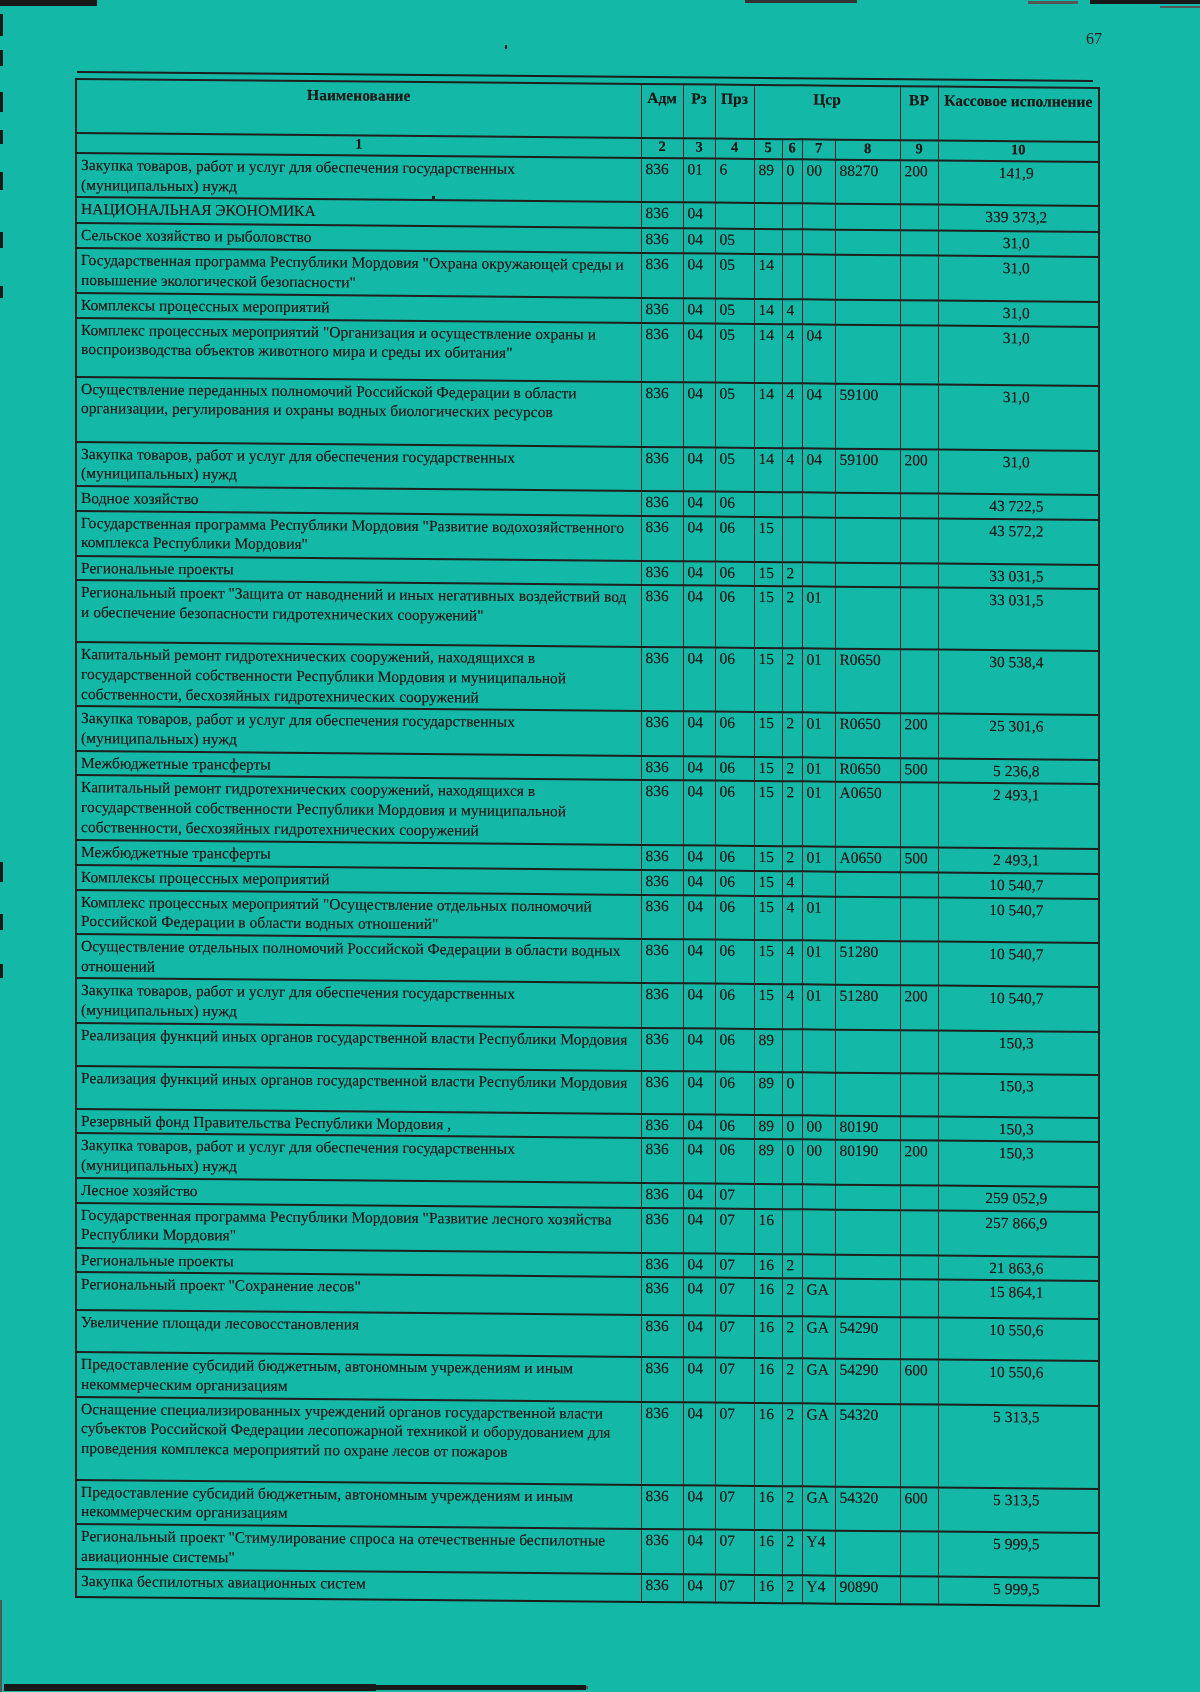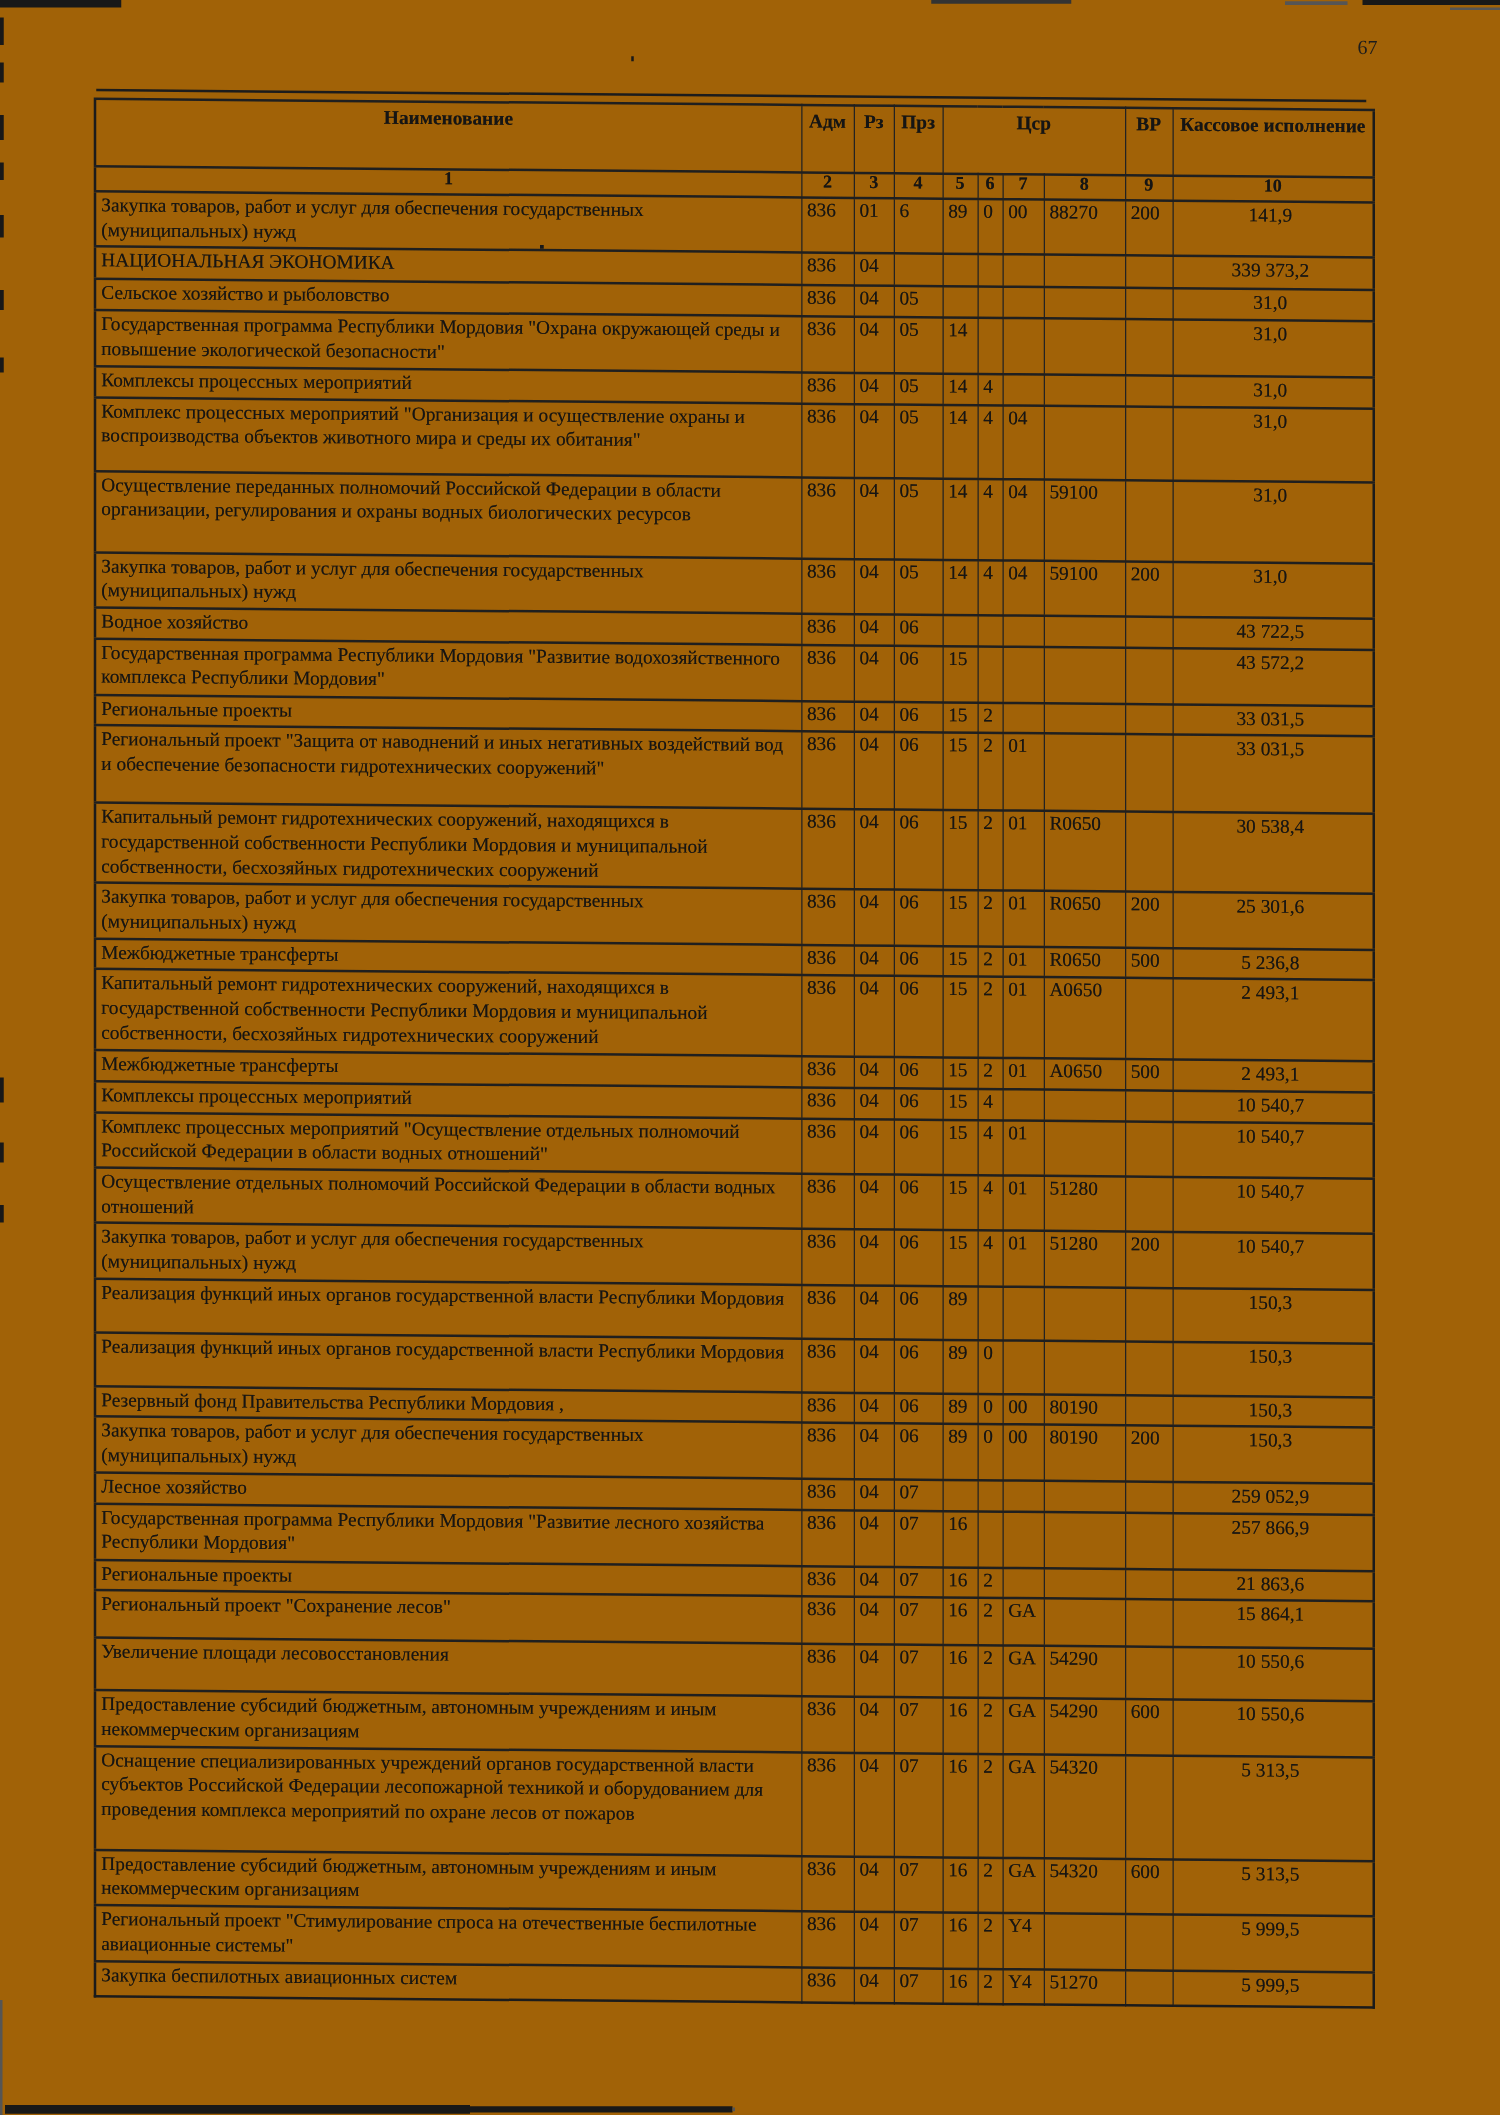--- a/index.html
+++ b/index.html
@@ -1,21 +1,21 @@
 <!DOCTYPE html>
 <html><head>
 <meta charset="utf-8">
 <style>
   html,body{margin:0;padding:0;}
   body{
     width:1200px;height:1692px;position:relative;background:#fdfdfb;
     font-family:"Liberation Serif","DejaVu Serif",serif;color:#151515;
     overflow:hidden;
   }
-  .page{position:absolute;inset:0;background:#a16207;}
+  .page{position:absolute;inset:0;background:#14b8a6;}
   .page-number{position:absolute;left:1086px;top:30px;font-size:16px;color:#1c1c1c;}
   
   .art{position:absolute;background:#181818;}
   .art.gray{background:#555;}
   .art.midgray{background:#333;}
   
   .table-wrap{
     position:absolute;left:75px;top:78px;width:1023px;
     transform:skewY(0.5deg);transform-origin:0 0;
   }
@@ -521,20 +521,20 @@
             <td class="c-cash">5 999,5</td>
           </tr>
           <tr style="height: 28px;">
             <td class="c-name">Закупка беспилотных авиационных систем</td>
             <td class="c-code">836</td>
             <td class="c-code">04</td>
             <td class="c-code">07</td>
             <td class="c-code">16</td>
             <td class="c-code">2</td>
             <td class="c-code">Y4</td>
-            <td class="c-code">51270</td>
+            <td class="c-code">90890</td>
             <td class="c-code"></td>
             <td class="c-cash">5 999,5</td>
           </tr>
         </tbody>
     </table>
   </div>
 </div>
 
 </body></html>

